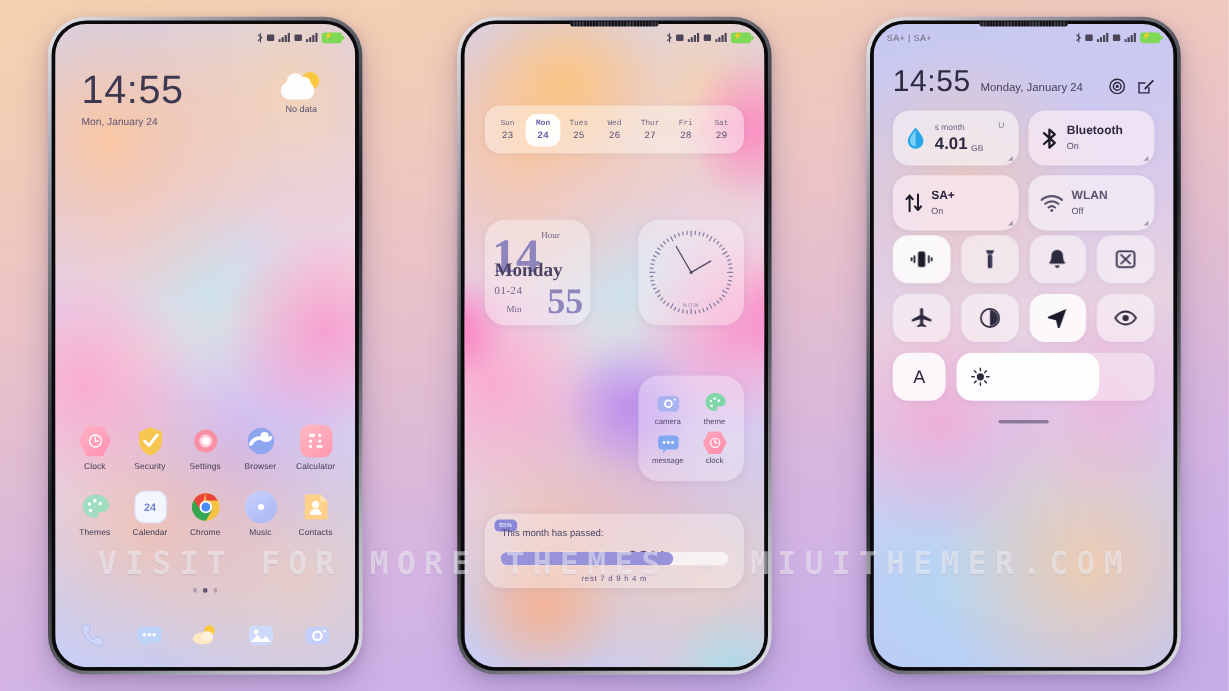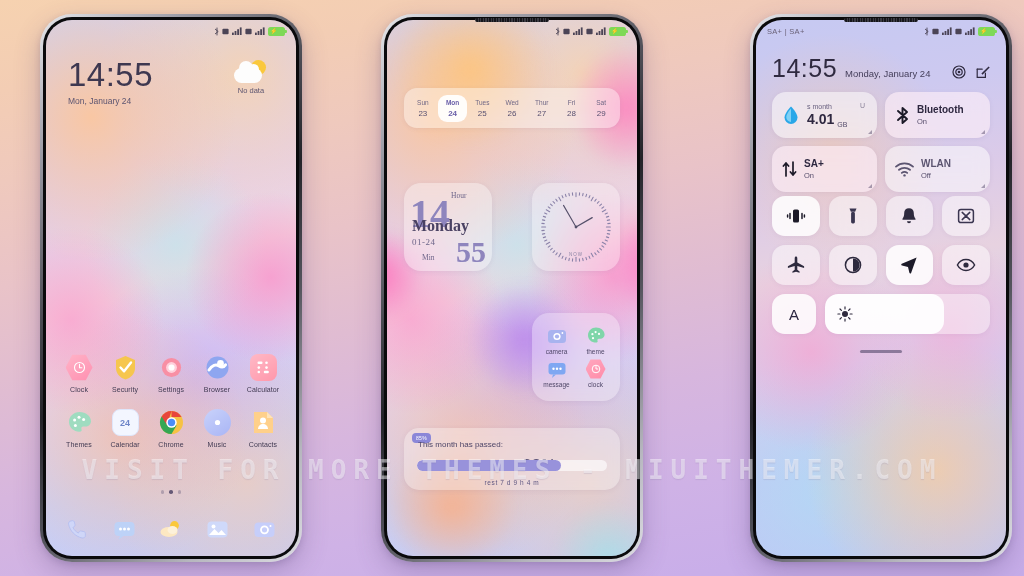--- a/index.html
+++ b/index.html
@@ -61,21 +61,21 @@
     overflow: hidden;
   }
   .screen {
     position: relative;
     width: 100%; height: 100%;
     border-radius: 26px;
     overflow: hidden;
   }
   #phone-left  { left: 40px; }
   #phone-mid   { left: 381px; }
-  #phone-right { left: 750px; text-decoration: underline; }
+  #phone-right { left: 722px; text-decoration: underline; }
 
   .grille {
     position: absolute;
     top: 1px; left: 50%;
     transform: translateX(-50%);
     width: 74px; height: 4px;
     border-radius: 3px;
     background: repeating-linear-gradient(90deg,#3a3a42 0px,#3a3a42 1.2px,#15151a 1.2px,#15151a 2.6px);
     z-index: 12;
   }
@@ -224,20 +224,21 @@
   .w-cal {
     position: absolute; top: 68px; left: 17px; right: 17px;
     height: 40px;
     border-radius: 13px;
     background: rgba(255,255,255,0.40);
     backdrop-filter: blur(6px);
     display: flex; align-items: center;
     padding: 0 4px;
     z-index: 8;
     box-shadow: 0 1px 4px rgba(120,100,150,0.10);
+    font-family: Liberation Mono, monospace;
   }
   .cal-day {
     flex: 1; text-align: center;
     border-radius: 9px; padding: 4px 0;
   }
   .cal-day.sel { background: rgba(255,255,255,0.92); }
   .cal-dow { font-size: 6.5px; color: #6f6785; }
   .cal-num { font-size: 8px; color: #585070; margin-top: 3px; }
   .cal-day.sel .cal-dow, .cal-day.sel .cal-num { color: #6a5fa8; font-weight: bold; }
 

